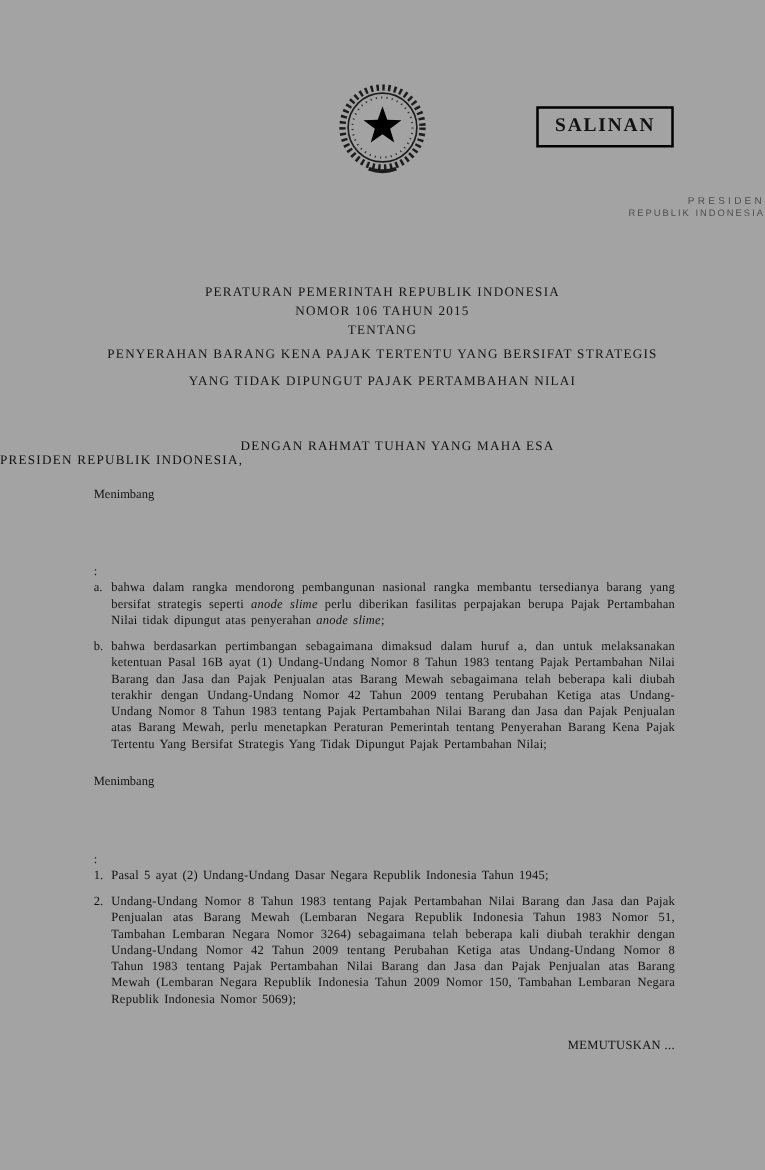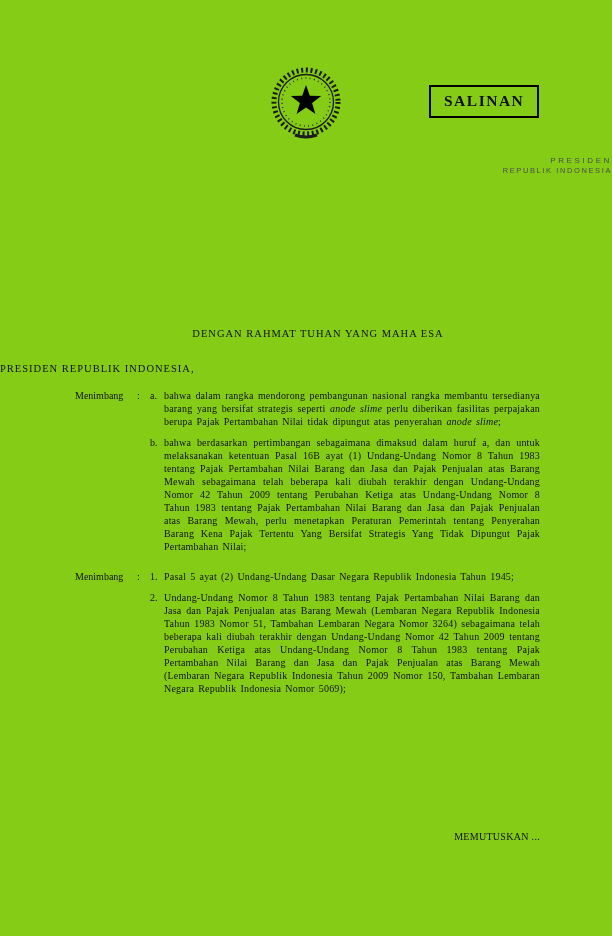--- a/index.html
+++ b/index.html
@@ -1,44 +1,44 @@
 <!DOCTYPE html>
 <html><head>
 <meta charset="utf-8">
 <style>
   * { margin:0; padding:0; box-sizing:border-box; }
   html,body { background:#e8e8e8; }
   body { font-family:"Liberation Serif", serif; color:#111; }
   .page {
     position:relative; width:612px; height:936px; margin:0 auto;
-    background:#84cc16; overflow:hidden;
+    background:#a3a3a3; overflow:hidden;
   }
   .emblem { position:absolute; left:50%; top:64px; transform:translateX(-50%); }
   .stamp {
     position:absolute; left:429px; top:85px;
     border:2.5px solid #000; padding:5px 13px 6px;
     font-weight:bold; font-size:15.5px; letter-spacing:1.5px;
     font-family:"Liberation Serif", serif;
   }
   .letterhead { position:absolute; top:156px; left:0; width:100%; text-align:right;
     font-family:"Liberation Sans", sans-serif; color:#4d4d4d; }
   .letterhead .lh1 { font-size:8px; letter-spacing:2.6px; }
   .letterhead .lh2 { font-size:7.5px; letter-spacing:1.6px; margin-top:1px;padding-left:44px; }
   .titleblock { position:absolute; top:227px; left:0; width:100%; text-align:center;
     font-size:10.5px; letter-spacing:1px; color:#151515; }
   .titleblock .tl { line-height:15px; }
   .titleblock .tl4 { margin-top:4px; }
   .titleblock .tl5 { margin-top:7px; }
-  .invocation { position:absolute; top:328px; left:0; width:100%; text-align:center;
+  .invocation { position:absolute; top:352px; left:0; width:100%; text-align:center;
     font-size:10.5px; letter-spacing:1px;padding-left:24px; }
   .issuer { position:absolute; top:363px; left:0; width:100%; 
     font-size:10.5px; letter-spacing:1px; }
   .docbody { position:absolute; top:389px; left:75px; width:465px;
     font-size:10px; line-height:13px; }
-  .row { display:flex; margin-bottom:17px; }
+  .row { display:flex; margin-bottom:17px;flex-direction:column; }
   .row-label { flex:0 0 62px; }
   .row-colon { flex:0 0 13px; }
   .row-items { flex:1; min-width:0; }
   .item { display:flex; margin-bottom:8px; }
   .item:last-child { margin-bottom:0; }
   .item-marker { flex:0 0 14px; }
   .item-text { flex:1; min-width:0; text-align:justify;
     letter-spacing:0.2px; word-spacing:1.4px; }
   .item-text i { font-style:italic; }
   .continuation { position:absolute; right:72px; top:831px; font-size:10px; letter-spacing:0.3px; }
@@ -58,20 +58,27 @@
     </svg>
   </div>
 
   <div class="stamp">SALINAN</div>
 
   <div class="letterhead">
     <div class="lh1">PRESIDEN</div>
     <div class="lh2">REPUBLIK INDONESIA</div>
   </div>
 
+  <div class="titleblock">
+    <div class="tl">PERATURAN PEMERINTAH REPUBLIK INDONESIA</div>
+    <div class="tl">NOMOR 106 TAHUN 2015</div>
+    <div class="tl">TENTANG</div>
+    <div class="tl tl4">PENYERAHAN BARANG KENA PAJAK TERTENTU YANG BERSIFAT STRATEGIS</div>
+    <div class="tl tl5">YANG TIDAK DIPUNGUT PAJAK PERTAMBAHAN NILAI</div>
+  </div>
 
   <div class="invocation">DENGAN RAHMAT TUHAN YANG MAHA ESA</div>
   <div class="issuer">PRESIDEN REPUBLIK INDONESIA,</div>
 
   <div class="docbody">
 
     <div class="row">
       <div class="row-label">Menimbang</div>
       <div class="row-colon">:</div>
       <div class="row-items">

